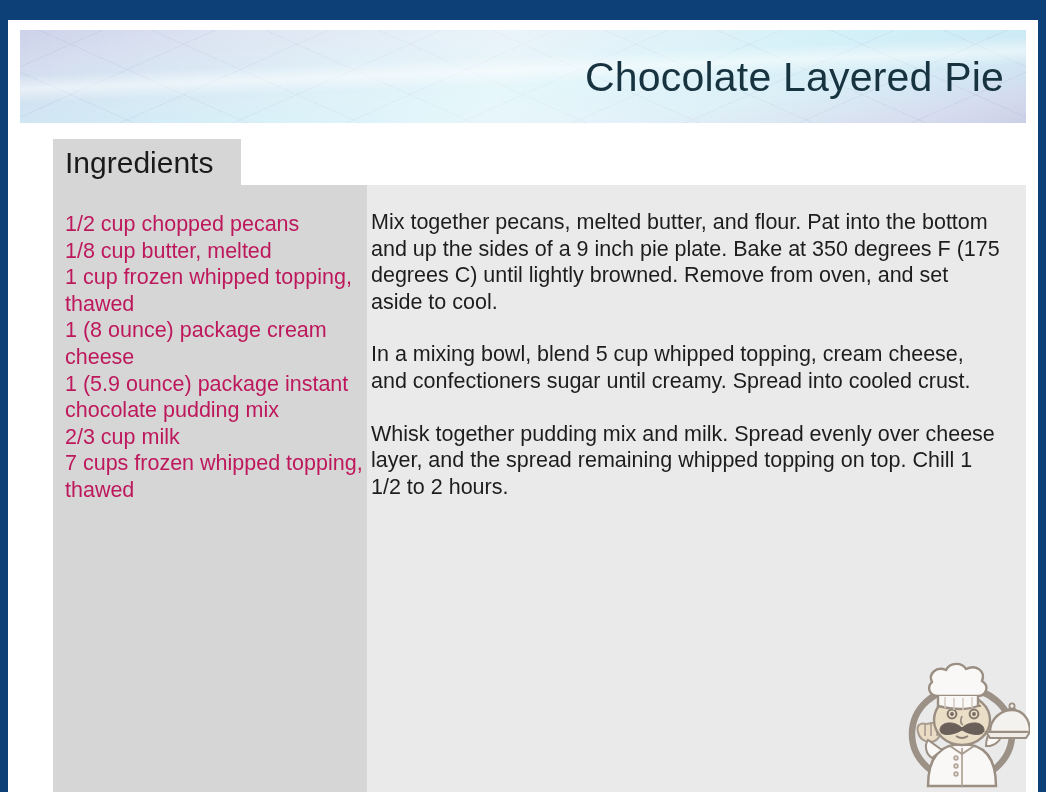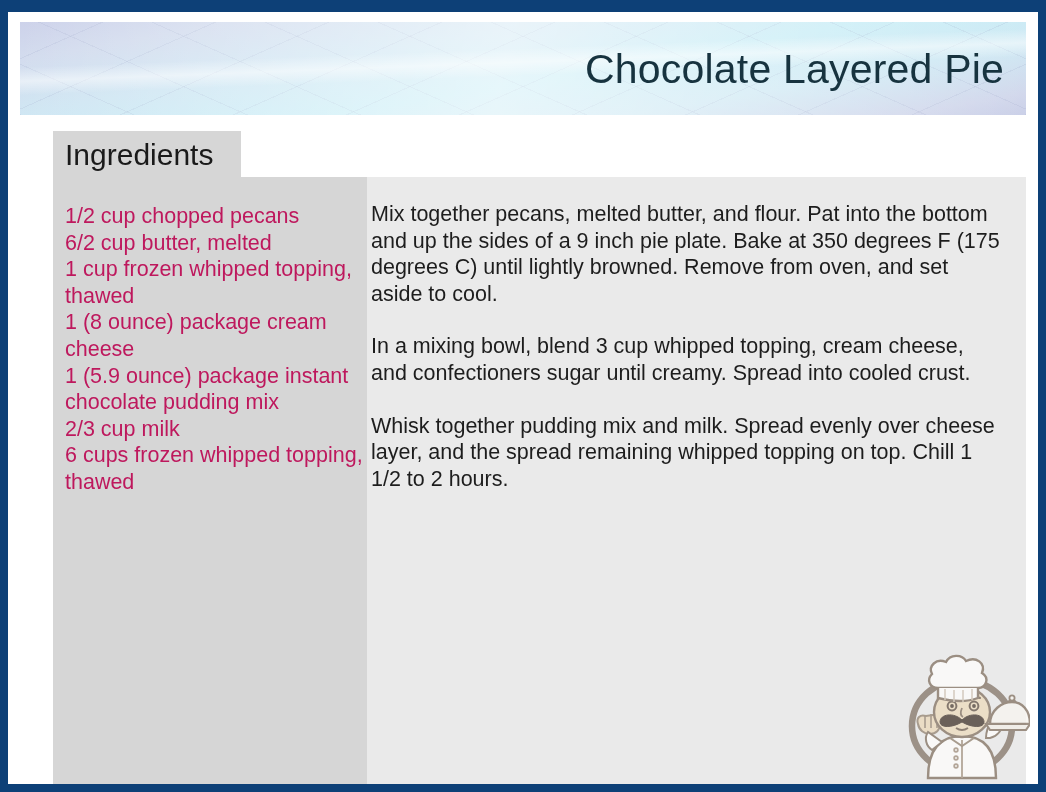--- a/index.html
+++ b/index.html
@@ -9,21 +9,21 @@
     height: 792px;
     background: #0d4077;
     font-family: "Liberation Sans", sans-serif;
     overflow: hidden;
   }
 
   
   #page {
     position: absolute;
     left: 8px;
-    top: 12px;
+    top: 20px;
     width: 1030px;
     height: 772px;
     background: #ffffff;
     overflow: hidden;
   }
 
   
   #banner {
     position: absolute;
     left: 12px;
@@ -209,34 +209,34 @@
       <ellipse cx="314" cy="192" rx="8" ry="30" transform="rotate(-28 314 192)"></ellipse>
       <ellipse cx="270" cy="140" rx="5" ry="20" transform="rotate(90 270 140)" opacity="0.5"></ellipse>
     </g>
   </svg>
 
   <div id="ingredients-section" class="section">
     <div class="section-tab">Ingredients</div>
     <div class="section-body">
       <ul id="ingredient-list">
         <li>1/2 cup chopped pecans</li>
-        <li>6/2 cup butter, melted</li>
+        <li>1/8 cup butter, melted</li>
         <li>1 cup frozen whipped topping, thawed</li>
         <li>1 (8 ounce) package cream cheese</li>
         <li>1 (5.9 ounce) package instant chocolate pudding mix</li>
         <li>2/3 cup milk</li>
-        <li>6 cups frozen whipped topping, thawed</li>
+        <li>7 cups frozen whipped topping, thawed</li>
       </ul>
     </div>
   </div>
 
   <div id="directions-section" class="section">
     <div class="section-body">
       <p class="direction-step">Mix together pecans, melted butter, and flour. Pat into the bottom and up the sides of a 9 inch pie plate. Bake at 350 degrees F (175 degrees C) until lightly browned. Remove from oven, and set aside to cool.</p>
-      <p class="direction-step">In a mixing bowl, blend 3 cup whipped topping, cream cheese, and confectioners sugar until creamy.  Spread into cooled crust.</p>
+      <p class="direction-step">In a mixing bowl, blend 5 cup whipped topping, cream cheese, and confectioners sugar until creamy.  Spread into cooled crust.</p>
       <p class="direction-step">Whisk together pudding mix and milk. Spread evenly over cheese layer, and the spread remaining whipped topping on top. Chill 1 1/2 to 2 hours.</p>
     </div>
   </div>
 
   <svg id="chef-logo" viewBox="0 0 132 128" xmlns="http://www.w3.org/2000/svg">
     <g fill="none" stroke="#7a6a5c" stroke-width="3.2" stroke-linecap="round" stroke-linejoin="round">
 
       <ellipse cx="64" cy="72" rx="50" ry="46" stroke-width="6.5" opacity="0.85"></ellipse>
     </g>
 

